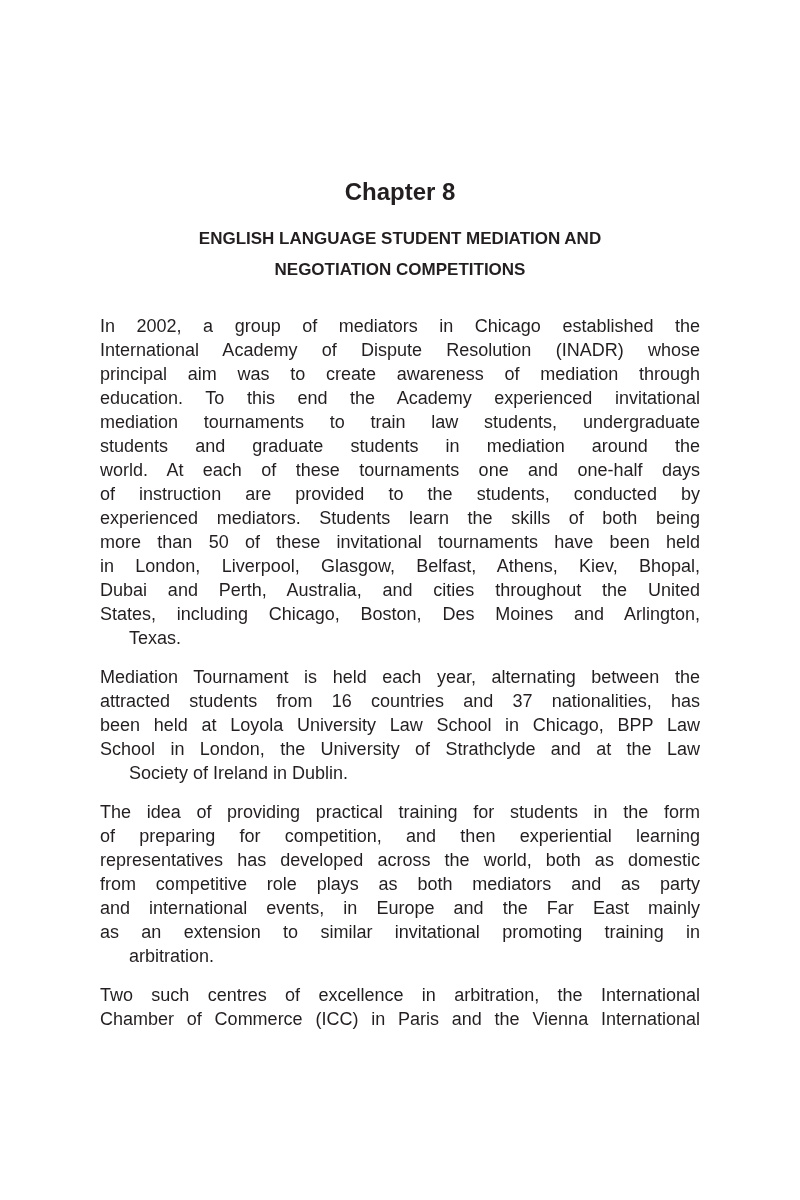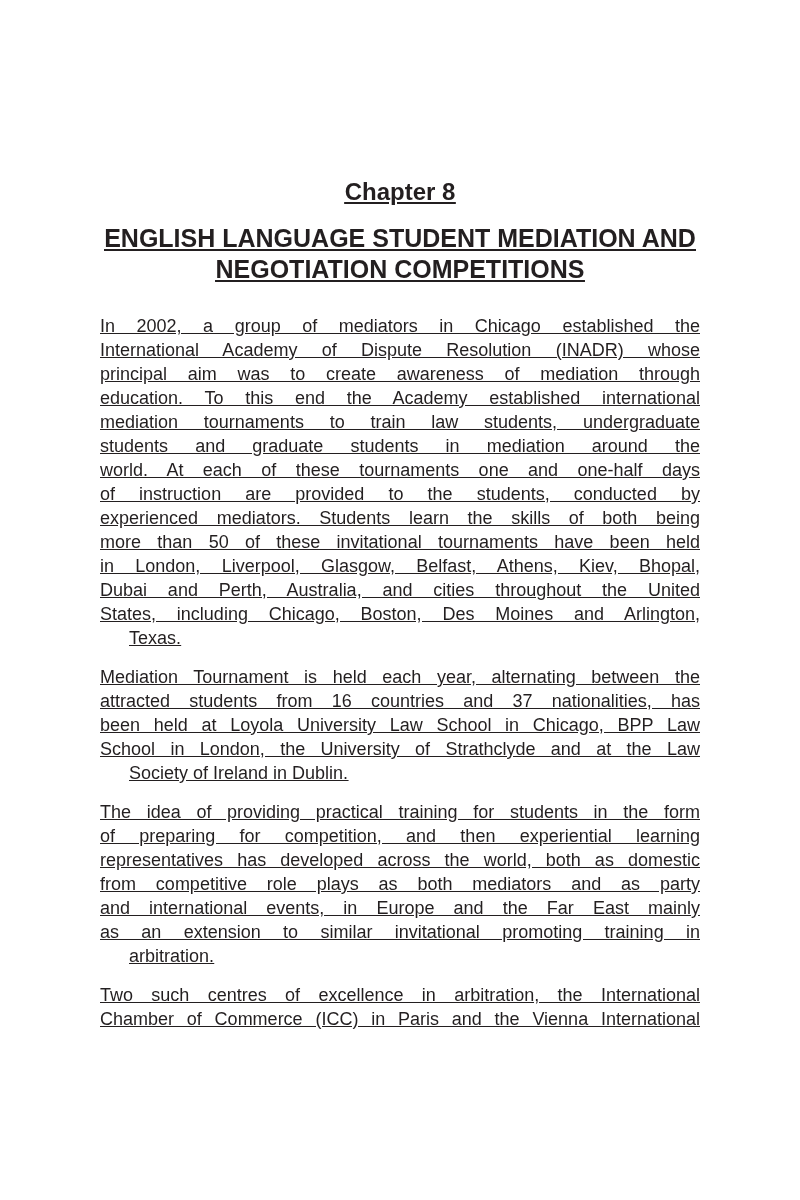--- a/index.html
+++ b/index.html
@@ -1,15 +1,15 @@
 <!DOCTYPE html>
 <html><head>
 <meta charset="utf-8">
 <style>
-  * { margin: 0; padding: 0; box-sizing: border-box; text-decoration: underline; }
+  * { margin: 0; padding: 0; box-sizing: border-box; }
   html, body { background: #ffffff; }
   body {
     width: 800px;
     height: 1200px;
     font-family: "Liberation Sans", sans-serif;
     color: #231f20;
     overflow: hidden;
   }
   .page {
     width: 800px;
@@ -18,21 +18,21 @@
     padding: 177px 100px 0 100px;
   }
   .chapter-label {
     font-size: 24px;
     line-height: 30px;
     font-weight: bold;
     text-align: center;
   }
   .doc-title {
     margin-top: 16px;
-    font-size: 25px;
+    font-size: 17px;
     line-height: 31px;
     font-weight: bold;
     text-align: center;
   }
   .body-text {
     margin-top: 29px;
     font-size: 18px;
   }
   .paragraph {
     margin-bottom: 15px;
@@ -60,21 +60,21 @@
   <div class="doc-title">
     <div>ENGLISH LANGUAGE STUDENT MEDIATION AND</div>
     <div>NEGOTIATION COMPETITIONS</div>
   </div>
 
   <div class="body-text" id="body-text">
       <div class="paragraph">
         <div class="line">In 2002, a group of mediators in Chicago established the</div>
         <div class="line">International Academy of Dispute Resolution (INADR) whose</div>
         <div class="line">principal aim was to create awareness of mediation through</div>
-        <div class="line">education. To this end the Academy established international</div>
+        <div class="line">education. To this end the Academy experienced invitational</div>
         <div class="line">mediation tournaments to train law students, undergraduate</div>
         <div class="line">students and graduate students in mediation around the</div>
         <div class="line">world. At each of these tournaments one and one-half days</div>
         <div class="line">of instruction are provided to the students, conducted by</div>
         <div class="line">experienced mediators. Students learn the skills of both being</div>
         <div class="line">more than 50 of these invitational tournaments have been held</div>
         <div class="line">in London, Liverpool, Glasgow, Belfast, Athens, Kiev, Bhopal,</div>
         <div class="line">Dubai and Perth, Australia, and cities throughout the United</div>
         <div class="line">States, including Chicago, Boston, Des Moines and Arlington,</div>
         <div class="line last">Texas.</div>

